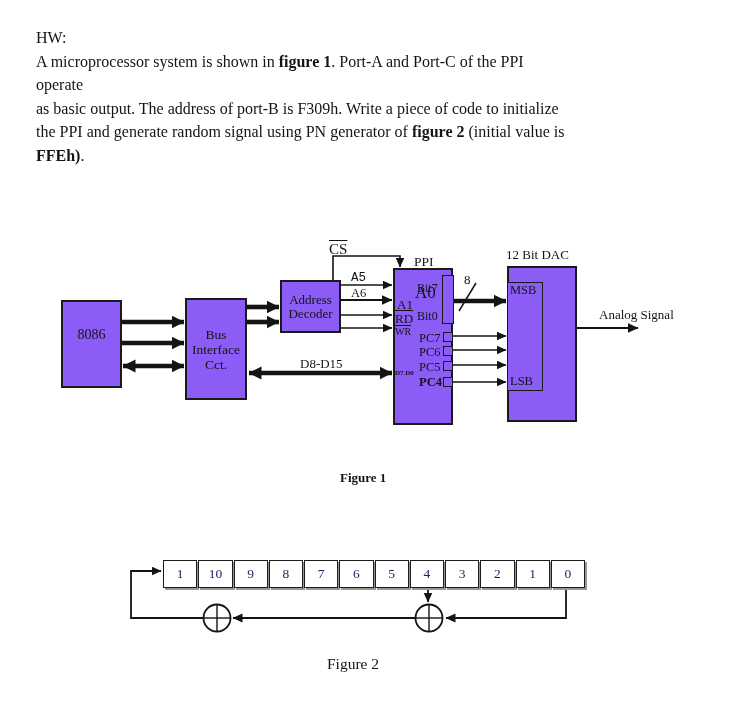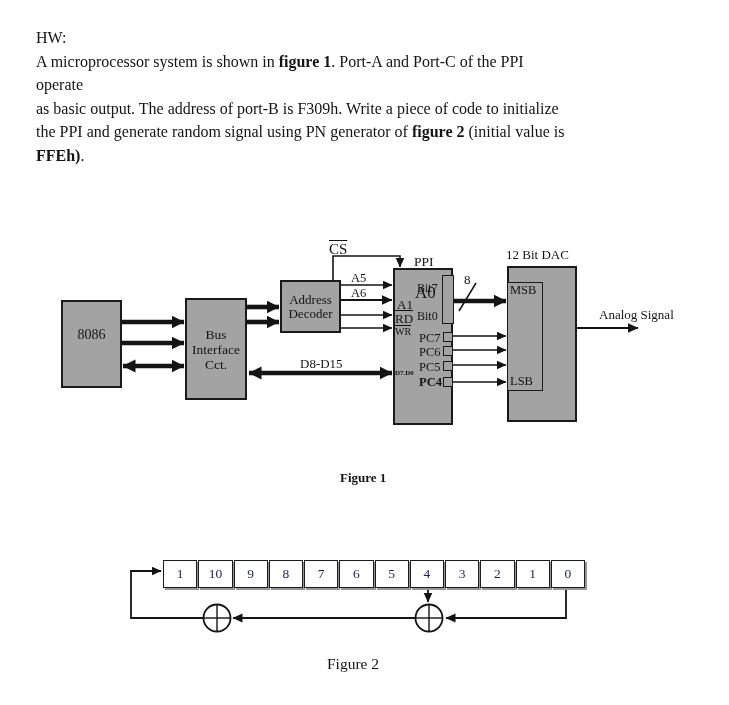--- a/index.html
+++ b/index.html
@@ -1,21 +1,21 @@
 <!DOCTYPE html>
 <html><head>
 <meta charset="utf-8">
 <style>
   html,body{margin:0;padding:0;background:#fff;}
   .canvas{position:relative;width:729px;height:705px;background:#ffffff;
           font-family:"Liberation Serif",serif;color:#141414;overflow:hidden;}
   .textblock{position:absolute;left:36px;top:26px;font-size:16px;line-height:23.6px;}
   .textblock .b{font-weight:bold;}
   .wires{position:absolute;left:0;top:0;width:729px;height:705px;}
-  .box{position:absolute;box-sizing:border-box;border:2px solid #1a1a1a;background:#a3a3a3;
+  .box{position:absolute;box-sizing:border-box;border:2px solid #1a1a1a;background:#8b5cf6;
        display:flex;flex-direction:column;align-items:center;justify-content:center;
        text-align:center;}
   .lbl{position:absolute;white-space:nowrap;}
   .ovl{text-decoration:overline;}
   .register{position:absolute;left:163px;top:560px;width:422px;height:28px;
             display:grid;grid-template-columns:repeat(12,1fr);column-gap:1px;}
   .cell{box-sizing:border-box;border:1.5px solid #1c1c1c;background:#fff;
         box-shadow:2px 2px 0 #979797;display:flex;align-items:center;justify-content:center;
         font-size:13.5px;color:#1f1f5e;}
 </style>
@@ -107,21 +107,21 @@
   <div class="box" style="left:443px;top:332px;width:10px;height:10px;border-width:1.5px;"></div>
   <div class="box" style="left:443px;top:346px;width:10px;height:10px;border-width:1.5px;"></div>
   <div class="box" style="left:443px;top:361px;width:10px;height:10px;border-width:1.5px;"></div>
   <div class="box" style="left:443px;top:377px;width:10px;height:10px;border-width:1.5px;"></div>
 
   <div class="box" style="left:507px;top:266px;width:70px;height:156px;"></div>
   <div class="box" style="left:507px;top:282px;width:36px;height:109px;border-width:1.5px;"></div>
 
   <div class="lbl" style="left:414px;top:254px;font-size:13.5px;">PPI</div>
   <div class="lbl ovl" style="left:329px;top:241px;font-size:15px;">CS</div>
-  <div class="lbl" style="left:351px;top:271px;font-size:12.5px;">A5</div>
+  <div class="lbl" style="left:351px;top:271px;font-size:12.5px;font-family:Liberation Mono, monospace;">A5</div>
   <div class="lbl" style="left:351px;top:286px;font-size:12.5px;">A6</div>
   <div class="lbl" style="left:300px;top:356px;font-size:13px;">D8-D15</div>
 
   <div class="lbl" style="left:415px;top:283px;font-size:17px;">A0</div>
   <div class="lbl" style="left:417px;top:281px;font-size:12px;">Bit7</div>
   <div class="lbl" style="left:397px;top:297px;font-size:13px;">A1</div>
   <div class="lbl ovl" style="left:395px;top:311px;font-size:13px;">RD</div>
   <div class="lbl" style="left:417px;top:309px;font-size:12px;">Bit0</div>
   <div class="lbl ovl" style="left:395px;top:326px;font-size:10px;">WR</div>
   <div class="lbl" style="left:395px;top:369px;font-size:7px;font-weight:bold;">D7.D0</div>

